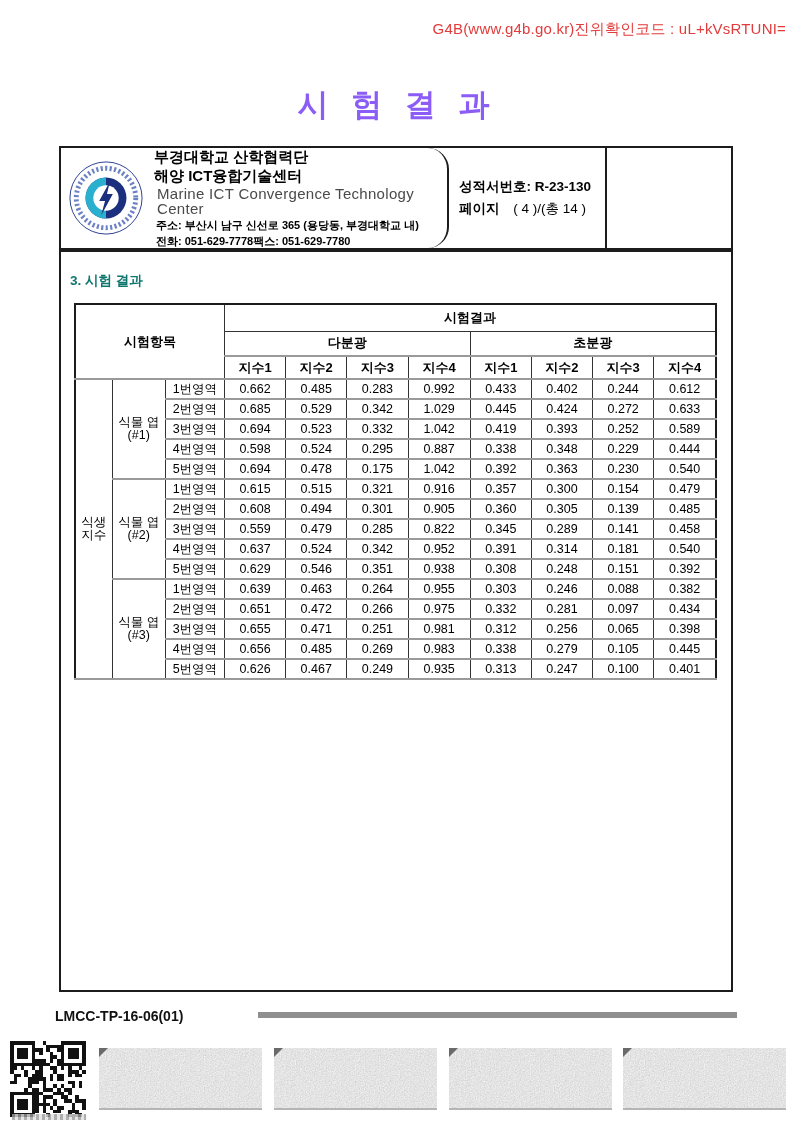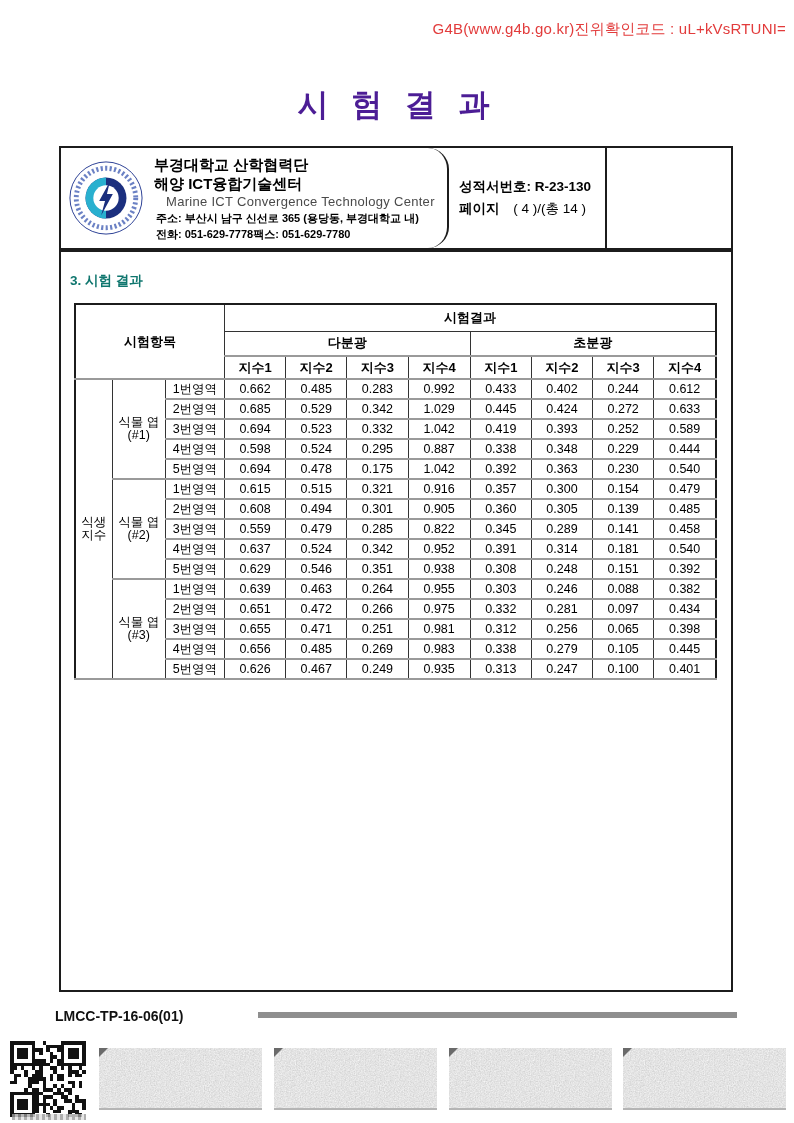--- a/index.html
+++ b/index.html
@@ -2,32 +2,32 @@
 <html><head>
 <meta charset="utf-8">
 <style>
   * { margin:0; padding:0; box-sizing:border-box; }
   html,body { background:#e8e8e8; }
   body { font-family:"Liberation Sans","DejaVu Sans",sans-serif; }
   .page { position:relative; width:794px; height:1123px; background:#ffffff; margin:0 auto; overflow:hidden; }
 
   .verify-line { position:absolute; top:20px; right:8px; font-size:15px; font-weight:500; color:#e23b3b; letter-spacing:0.2px;margin-left:32px; }
 
-  .doc-title { position:absolute; top:84px; left:0; width:100%; text-align:center; font-size:31px; font-weight:800; color:#4c1d95; letter-spacing:7px; }
+  .doc-title { position:absolute; top:84px; left:0; width:100%; text-align:center; font-size:31px; font-weight:800; color:#8b5cf6; letter-spacing:7px; }
 
   
   .headbox { position:absolute; left:59px; top:146px; width:674px; height:104px; border:2px solid #1c1c1c; display:flex; background:#fff; }
   .hcell { height:100%; }
   .hcell-left { width:388px; border-right:2px solid #1c1c1c; display:flex; align-items:center; padding-left:6px;border-radius:21px; }
   .hcell-mid { width:158px; border-right:2px solid #1c1c1c; display:flex; flex-direction:column; justify-content:center; padding-left:10px; gap:4px; }
   .hcell-right { flex:1; }
   .logo-wrap { width:78px; height:78px; flex:0 0 78px; margin-right:9px; }
   .org-block { font-size:11px; color:#000; line-height:16px; }
   .org-kr { font-size:15px; font-weight:800; line-height:19px; }
-  .org-en { font-size:13px; color:#4a4a4a; line-height:15px; margin:1px 0 1px 12px; letter-spacing:0.3px; }
+  .org-en { font-size:15px; color:#4a4a4a; line-height:15px; margin:1px 0 1px 3px; letter-spacing:0.3px; }
   .org-addr { font-weight:700; margin-left:2px; }
   .org-phones { font-weight:700; margin-left:2px; display:flex; }
   .repno-line { font-size:13.5px; font-weight:800; color:#000; }
   .page-line { font-size:13.5px; color:#000; }
   .page-line .lbl { font-weight:800; margin-right:10px; }
 
   
   .bodybox { position:absolute; left:59px; top:250px; width:674px; height:742px; border:2px solid #1c1c1c; background:#fff; }
   .section-title { margin:20px 0 0 9px; font-size:13.5px; font-weight:800; color:#0f766e; }
 

